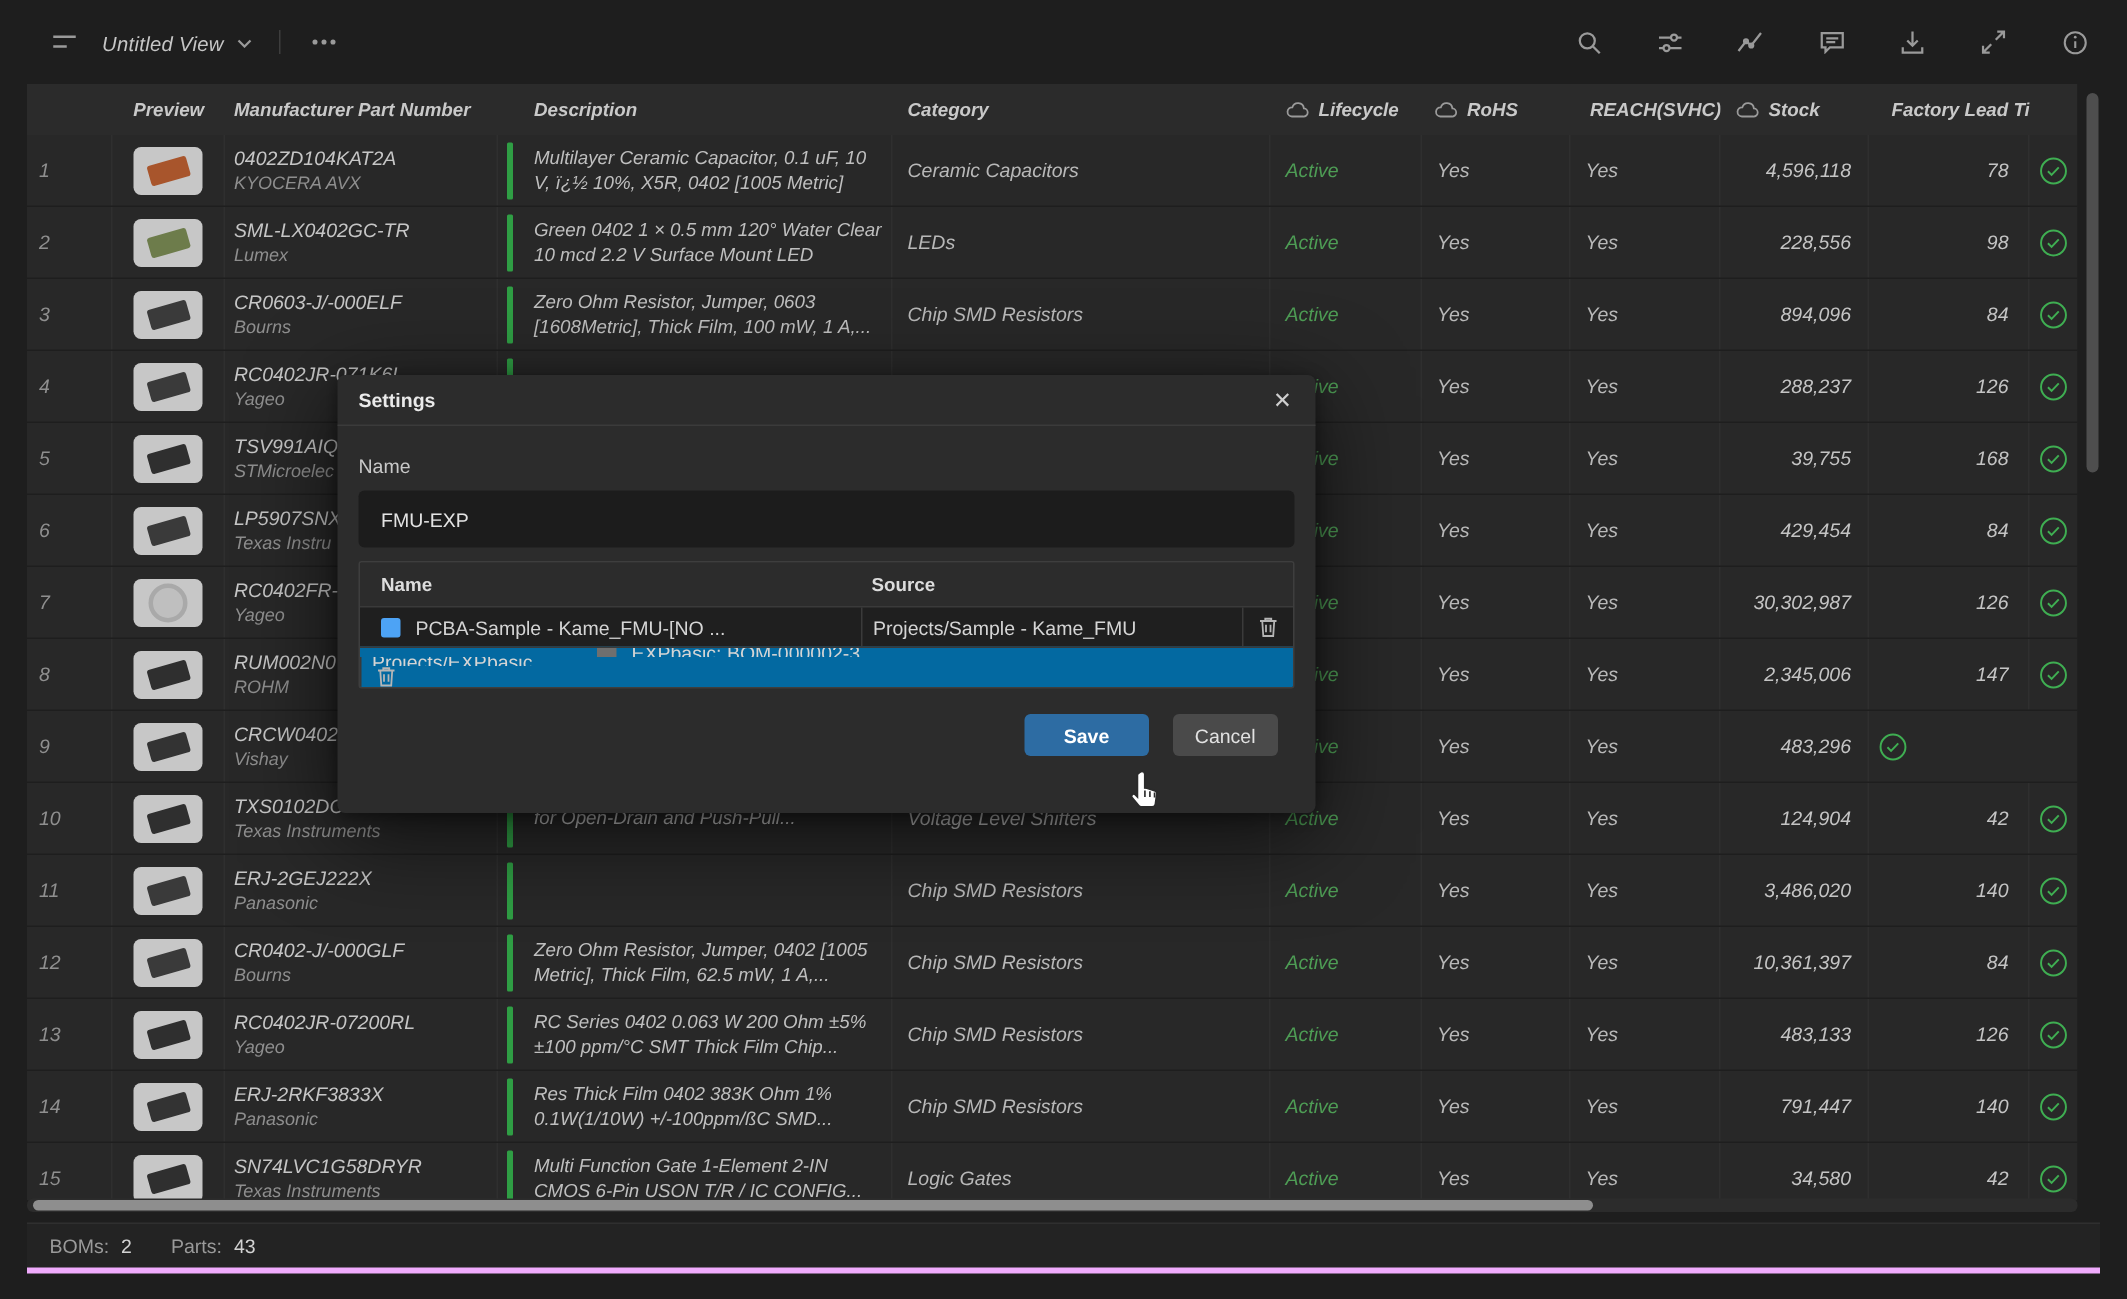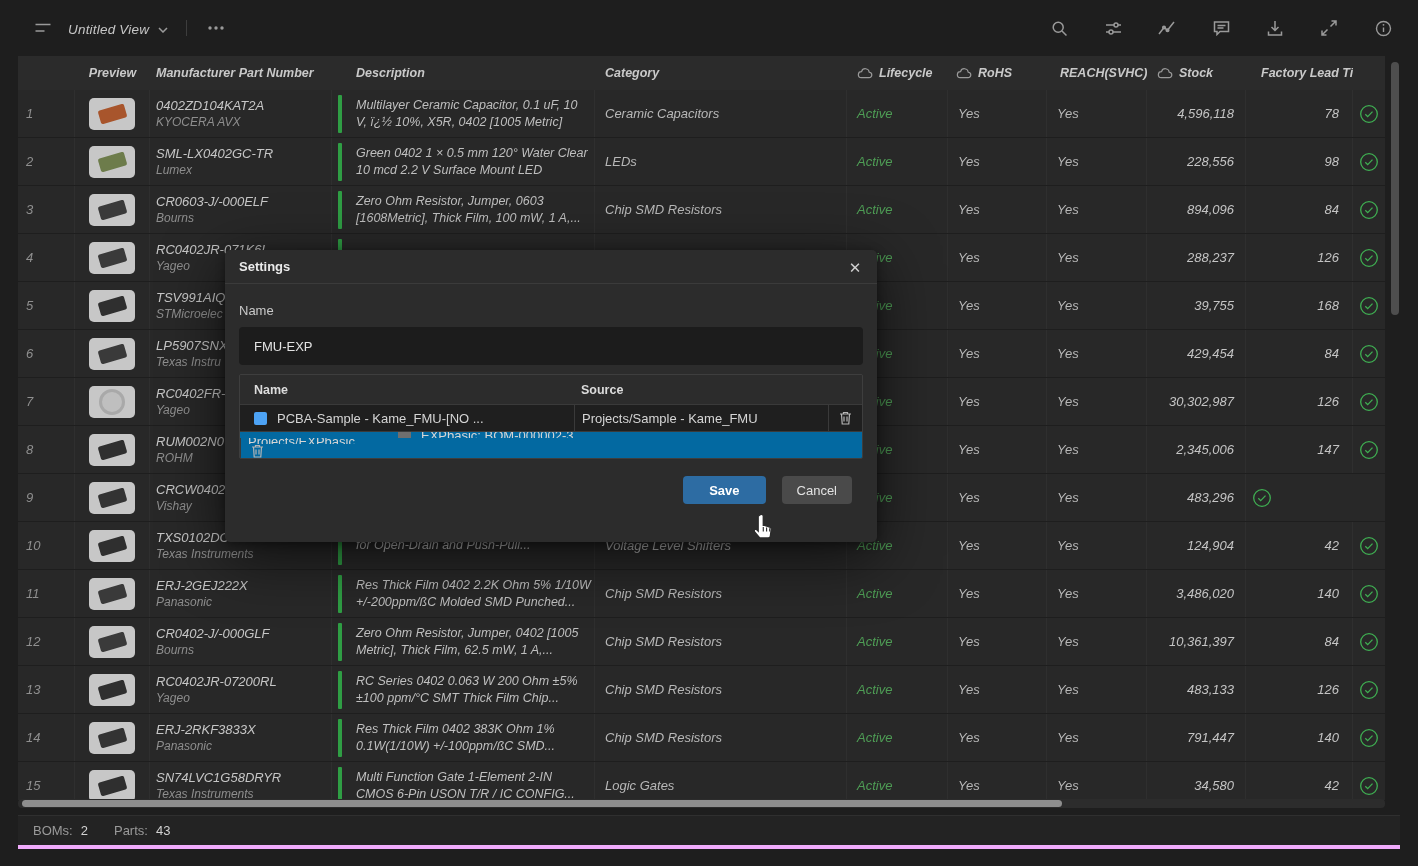--- a/index.html
+++ b/index.html
@@ -554,24 +554,20 @@
           </div>
         </div>
         <div class="td c-mpn">
           <div class="mpn-lines">
             <div class="mpn-l1">ERJ-2GEJ222X</div>
             <div class="mpn-l2">Panasonic</div>
           </div>
         </div>
         <div class="td c-desc">
           <span class="descbar"></span>
-          <div class="desc-lines">
-            <div>Res Thick Film 0402 2.2K Ohm 5% 1/10W</div>
-            <div>+/-200ppm/ßC Molded SMD Punched...</div>
-          </div>
         </div>
         <div class="td c-category">Chip SMD Resistors</div>
         <div class="td c-lifecycle">Active</div>
         <div class="td c-rohs">Yes</div>
         <div class="td c-reach">Yes</div>
         <div class="td c-stock">3,486,020</div>
         <div class="td c-lead">140</div>
         <div class="td c-check">
           <svg class="check-circ" width="20" height="20" viewBox="0 0 20 20" fill="none">
             <circle cx="10" cy="10" r="8.3" stroke="#3fae52" stroke-width="1.3"></circle>

